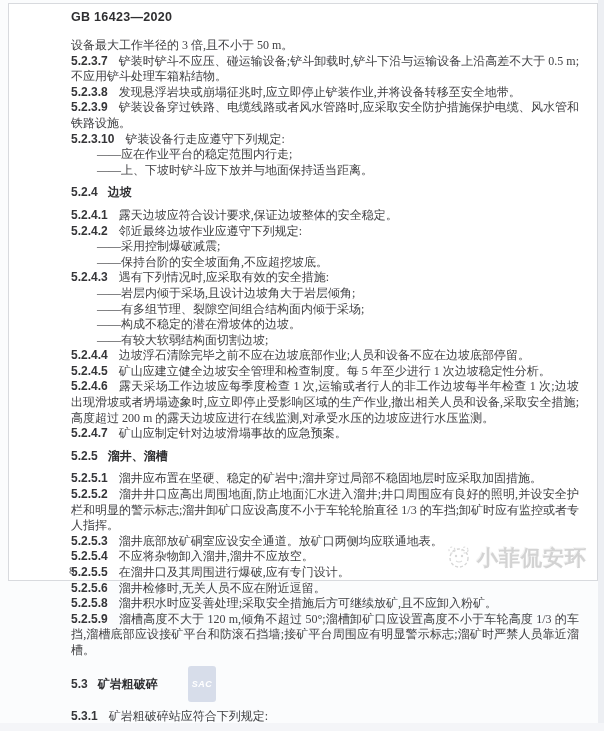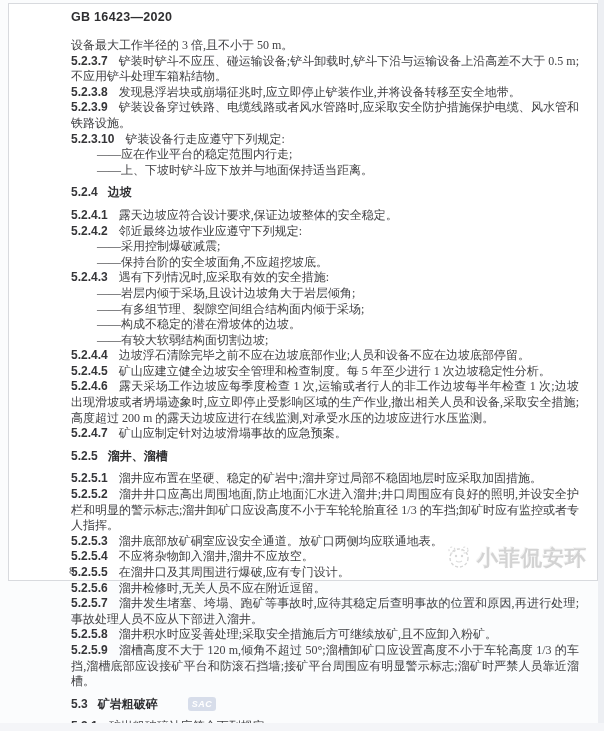--- a/index.html
+++ b/index.html
@@ -35,21 +35,21 @@
   }
   .line.heading .txt{
     font-family:"Liberation Sans","DejaVu Sans",sans-serif;
     font-weight:bold;color:#2e2e31;
   }
   .line.heading .num{font-weight:bold;margin-right:10px;}
   .sac{
     display:inline-block;margin-left:30px;vertical-align:1px;
     background:rgba(170,184,210,.45);color:#ffffff;
     font-family:"Liberation Sans",sans-serif;font-style:italic;font-weight:bold;
-    font-size:9px;line-height:12px;padding:1px 4px;border-radius:3px;letter-spacing:.5px;
+    font-size:9px;line-height:12px;padding:12px 4px;border-radius:3px;letter-spacing:.5px;
   }
   .page-number{
     position:absolute;left:60px;bottom:4px;
     font-size:11px;color:#55555a;font-family:"Liberation Serif",serif;
   }
   .brand-watermark{
     position:absolute;right:10px;bottom:5px;
     display:flex;align-items:center;gap:4px;
   }
   .brand-watermark .brand-text{
@@ -85,21 +85,20 @@
       <div class="line clause"><span class="num">5.2.4.5</span><span class="txt">矿山应建立健全边坡安全管理和检查制度。每 5 年至少进行 1 次边坡稳定性分析。</span></div>
       <div class="line clause"><span class="num">5.2.4.6</span><span class="txt">露天采场工作边坡应每季度检查 1 次,运输或者行人的非工作边坡每半年检查 1 次;边坡出现滑坡或者坍塌迹象时,应立即停止受影响区域的生产作业,撤出相关人员和设备,采取安全措施;高度超过 200 m 的露天边坡应进行在线监测,对承受水压的边坡应进行水压监测。</span></div>
       <div class="line clause"><span class="num">5.2.4.7</span><span class="txt">矿山应制定针对边坡滑塌事故的应急预案。</span></div>
       <div class="line heading"><span class="num">5.2.5</span><span class="txt">溜井、溜槽</span></div>
       <div class="line clause"><span class="num">5.2.5.1</span><span class="txt">溜井应布置在坚硬、稳定的矿岩中;溜井穿过局部不稳固地层时应采取加固措施。</span></div>
       <div class="line clause"><span class="num">5.2.5.2</span><span class="txt">溜井井口应高出周围地面,防止地面汇水进入溜井;井口周围应有良好的照明,并设安全护栏和明显的警示标志;溜井卸矿口应设高度不小于车轮轮胎直径 1/3 的车挡;卸矿时应有监控或者专人指挥。</span></div>
       <div class="line clause"><span class="num">5.2.5.3</span><span class="txt">溜井底部放矿硐室应设安全通道。放矿口两侧均应联通地表。</span></div>
       <div class="line clause"><span class="num">5.2.5.4</span><span class="txt">不应将杂物卸入溜井,溜井不应放空。</span></div>
       <div class="line clause"><span class="num">5.2.5.5</span><span class="txt">在溜井口及其周围进行爆破,应有专门设计。</span></div>
       <div class="line clause"><span class="num">5.2.5.6</span><span class="txt">溜井检修时,无关人员不应在附近逗留。</span></div>
-      <div class="line clause"><span class="num">5.2.5.7</span><span class="txt">溜井发生堵塞、垮塌、跑矿等事故时,应待其稳定后查明事故的位置和原因,再进行处理;事故处理人员不应从下部进入溜井。</span></div>
       <div class="line clause"><span class="num">5.2.5.8</span><span class="txt">溜井积水时应妥善处理;采取安全措施后方可继续放矿,且不应卸入粉矿。</span></div>
       <div class="line clause"><span class="num">5.2.5.9</span><span class="txt">溜槽高度不大于 120 m,倾角不超过 50°;溜槽卸矿口应设置高度不小于车轮高度 1/3 的车挡,溜槽底部应设接矿平台和防滚石挡墙;接矿平台周围应有明显警示标志;溜矿时严禁人员靠近溜槽。</span></div>
       <div class="line heading"><span class="num">5.3</span><span class="txt">矿岩粗破碎</span><span class="sac">SAC</span></div>
       <div class="line clause"><span class="num">5.3.1</span><span class="txt">矿岩粗破碎站应符合下列规定:</span></div>
     </div>
   <div class="page-number">8</div>
   <div class="brand-watermark">
     <span>
       <svg width="30" height="30" viewBox="0 0 30 30" fill="none">
         <circle cx="16" cy="17" r="9" stroke="#d7d7d7" stroke-width="1.4" stroke-dasharray="3 2"></circle>

